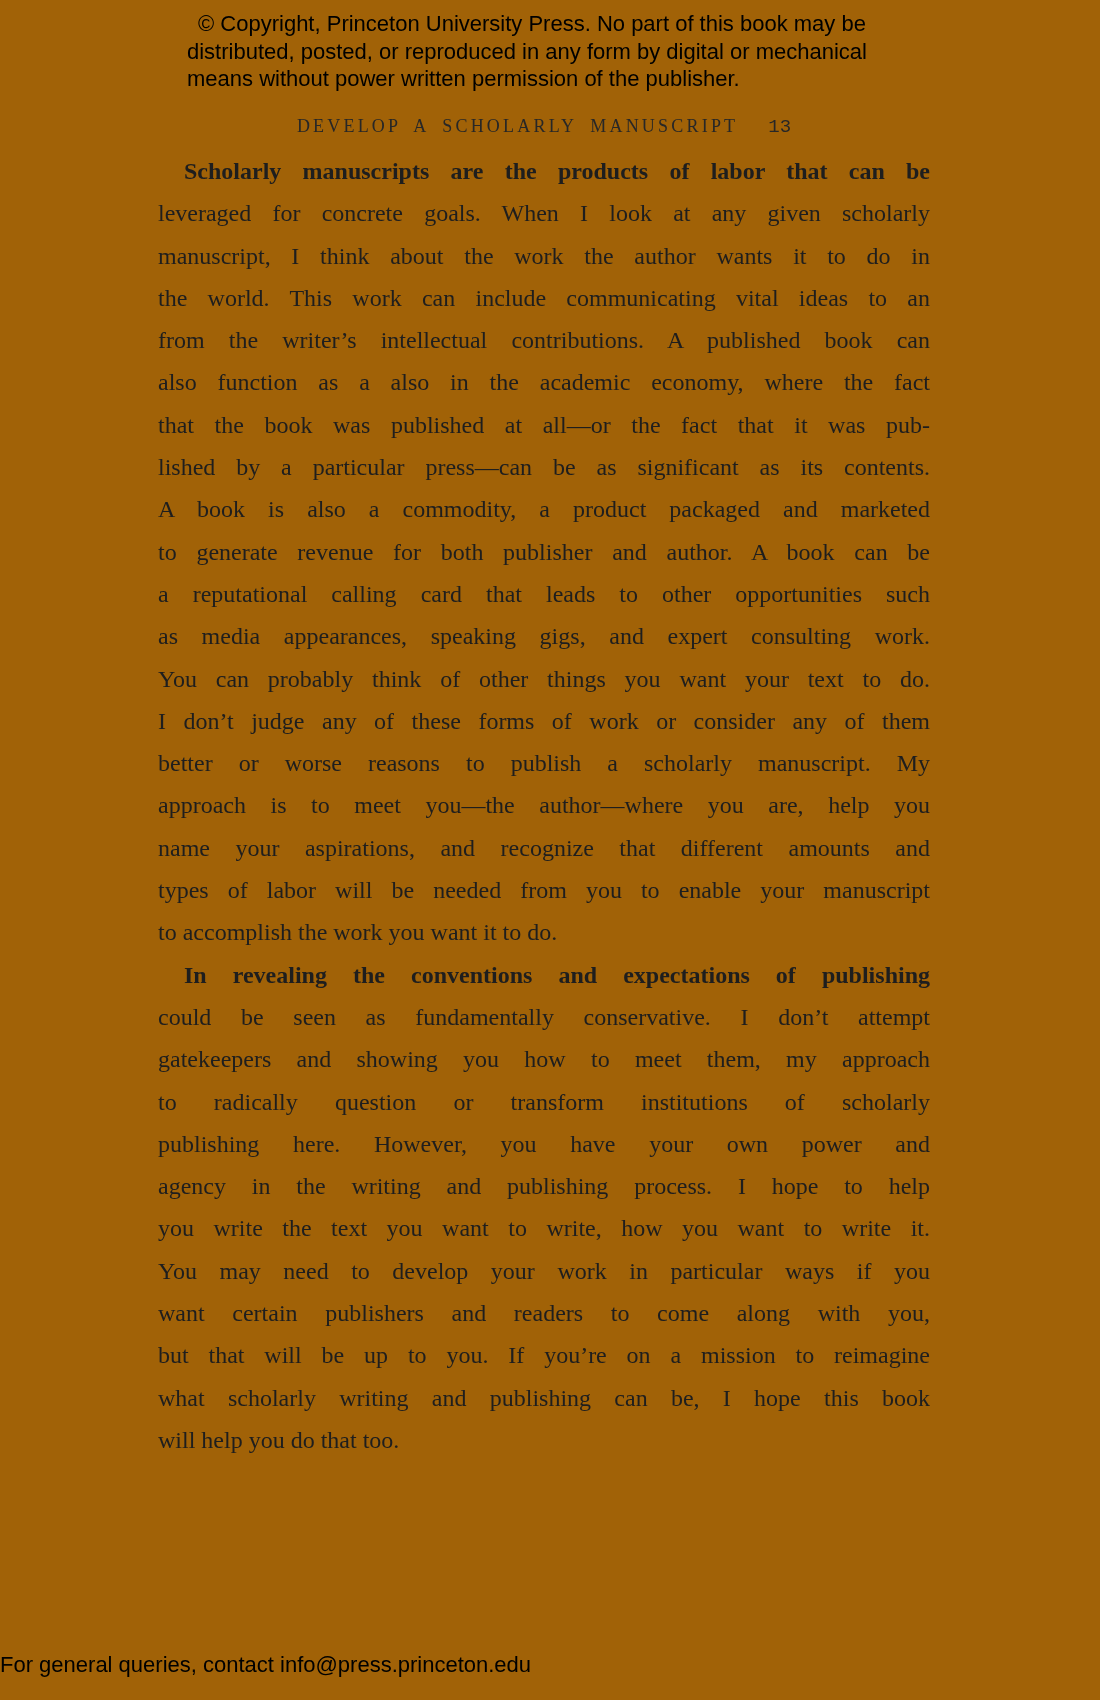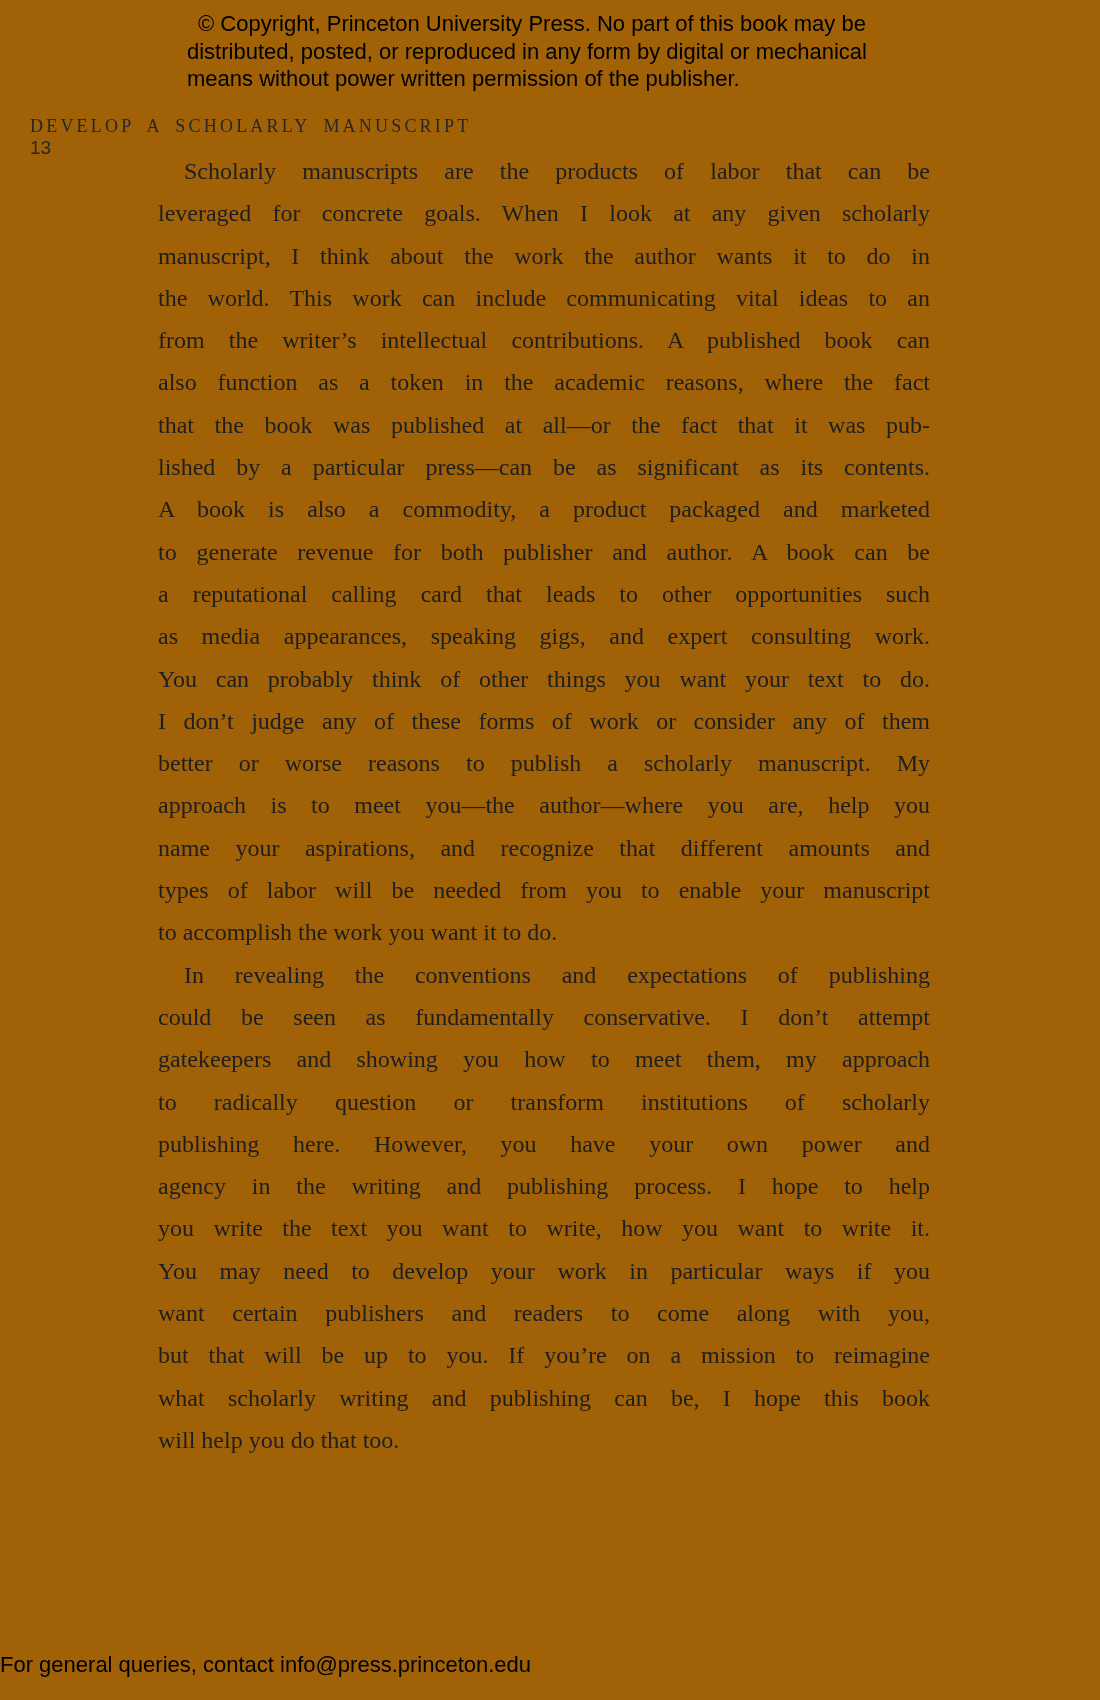--- a/index.html
+++ b/index.html
@@ -33,31 +33,30 @@
   
   .running-head {
     position: absolute;
     left: 0;
     top: 116px;
     width: 1088px;
     display: flex;
     justify-content: center;
     align-items: baseline;
     color: #272727;
-    flex-direction: column;
   }
   .running-head .title {
     font-family: "Liberation Serif", serif;
     font-size: 18px;
     letter-spacing: 3.2px;
     word-spacing: 6px;
     white-space: nowrap;
   }
   .running-head .folio {
-    font-family: Liberation Sans, sans-serif;
+    font-family: Liberation Mono, monospace;
     font-size: 19px;
     margin-left: 30px;
     text-align: right;
   }
 
   
   .body-text {
     position: absolute;
     left: 158px;
     top: 150px;
@@ -65,21 +64,21 @@
     font-family: "Liberation Serif", serif;
     font-size: 24px;
     line-height: 42.3px;
     color: #1e1e1e;
   }
   .line {
     text-align: justify;
     text-align-last: justify;
     white-space: normal;
   }
-  .line.indent { text-indent: 26px; }
+  .line.indent { text-indent: 26px; font-weight: bold; }
   .line.last { text-align-last: left; }
 
   
   .footer {
     position: absolute;
     left: 0;
     top: 1652px;
     width: 1100px;
     text-align: left;
     font-family: "Liberation Sans", sans-serif;
@@ -103,21 +102,21 @@
     <span class="folio">13</span>
   </div>
 
   <div class="body-text">
     <div>
       <div class="line indent">Scholarly manuscripts are the products of labor that can be</div>
       <div class="line">leveraged for concrete goals. When I look at any given scholarly</div>
       <div class="line">manuscript, I think about the work the author wants it to do in</div>
       <div class="line">the world. This work can include communicating vital ideas to an</div>
       <div class="line">from the writer’s intellectual contributions. A published book can</div>
-      <div class="line">also function as a token in the academic reasons, where the fact</div>
+      <div class="line">also function as a also in the academic economy, where the fact</div>
       <div class="line">that the book was published at all—or the fact that it was pub-</div>
       <div class="line">lished by a particular press—can be as significant as its contents.</div>
       <div class="line">A book is also a commodity, a product packaged and marketed</div>
       <div class="line">to generate revenue for both publisher and author. A book can be</div>
       <div class="line">a reputational calling card that leads to other opportunities such</div>
       <div class="line">as media appearances, speaking gigs, and expert consulting work.</div>
       <div class="line">You can probably think of other things you want your text to do.</div>
       <div class="line">I don’t judge any of these forms of work or consider any of them</div>
       <div class="line">better or worse reasons to publish a scholarly manuscript. My</div>
       <div class="line">approach is to meet you—the author—where you are, help you</div>

